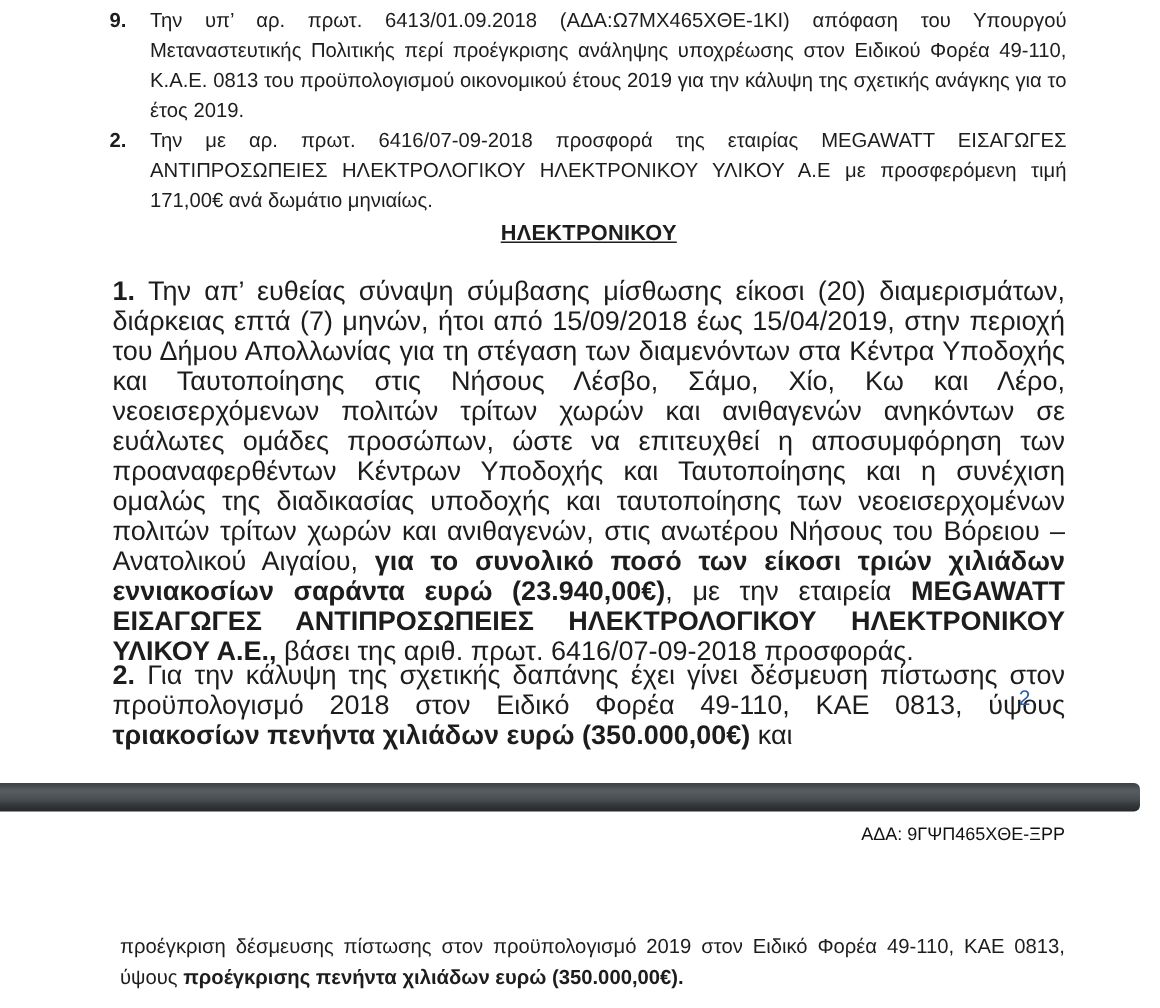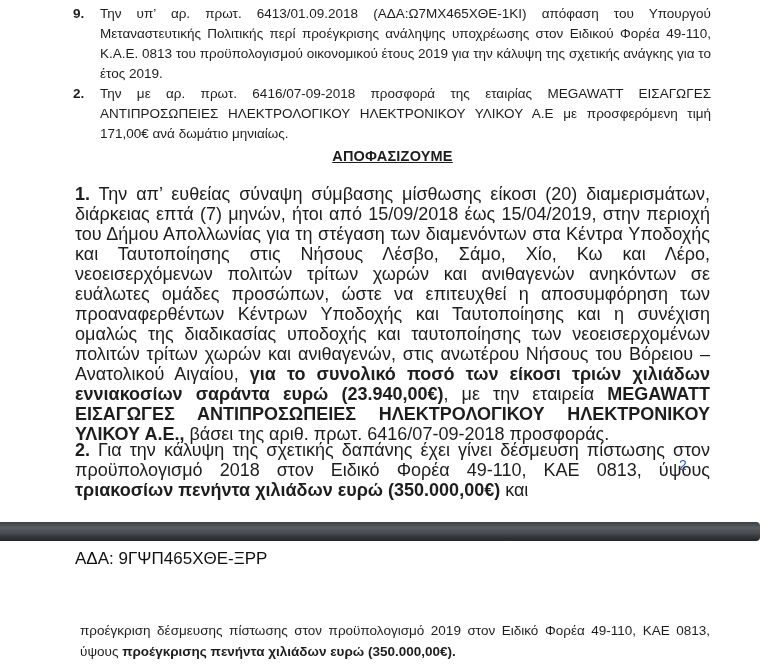--- a/index.html
+++ b/index.html
@@ -66,21 +66,22 @@
     width:760px;
     height:19px;
     background:linear-gradient(180deg,#3a4043 0%,#575d60 28%,#4a5053 55%,#31363a 80%,#24282b 100%);
     border-radius:0 4px 4px 0;
   }
   .ada-line {
     position:absolute;
     top:549px;
     left:75px;
     width:635px;
-    font-size:17px;
+    text-align:right;
+    font-size:12px;
     color:#111111;
   }
   .bottom-para {
     position:absolute;
     top:620px;
     left:80px;
     width:630px;
     text-align:justify;
     font-size:13.5px;
     line-height:21px;
@@ -95,21 +96,21 @@
   <div class="list-item item-9">
     <span class="num">9.</span>
     <span><span>Την υπ’ αρ. πρωτ. 6413/01.09.2018 (ΑΔΑ:Ω7ΜΧ465ΧΘΕ-1ΚΙ) απόφαση του Υπουργού Μεταναστευτικής Πολιτικής περί προέγκρισης ανάληψης υποχρέωσης στον Ειδικού Φορέα 49-110, Κ.Α.Ε. 0813 του προϋπολογισμού οικονομικού έτους 2019 για την κάλυψη της σχετικής ανάγκης για το έτος 2019.</span></span>
   </div>
 
   <div class="list-item item-10">
     <span class="num">2.</span>
     <span><span>Την με αρ. πρωτ. 6416/07-09-2018 προσφορά της εταιρίας MEGAWATT ΕΙΣΑΓΩΓΕΣ ΑΝΤΙΠΡΟΣΩΠΕΙΕΣ ΗΛΕΚΤΡΟΛΟΓΙΚΟΥ ΗΛΕΚΤΡΟΝΙΚΟΥ ΥΛΙΚΟΥ Α.Ε με προσφερόμενη τιμή 171,00€ ανά δωμάτιο μηνιαίως.</span></span>
   </div>
 
-  <div class="decision-heading">ΑΠΟΦΑΣΙΖΟΥΜΕ</div>
+  <div class="decision-heading">ΗΛΕΚΤΡΟΝΙΚΟΥ</div>
 
   <div class="para para-1"><b>1.</b><span> Την απ’ ευθείας σύναψη σύμβασης μίσθωσης είκοσι (20) διαμερισμάτων, διάρκειας επτά (7) μηνών, ήτοι από 15/09/2018 έως 15/04/2019, στην περιοχή του Δήμου Απολλωνίας για τη στέγαση των διαμενόντων στα Κέντρα Υποδοχής και Ταυτοποίησης στις Νήσους Λέσβο, Σάμο, Χίο, Κω και Λέρο, νεοεισερχόμενων πολιτών τρίτων χωρών και ανιθαγενών ανηκόντων σε ευάλωτες ομάδες προσώπων, ώστε να επιτευχθεί η αποσυμφόρηση των προαναφερθέντων Κέντρων Υποδοχής και Ταυτοποίησης και η συνέχιση ομαλώς της διαδικασίας υποδοχής και ταυτοποίησης των νεοεισερχομένων πολιτών τρίτων χωρών και ανιθαγενών, στις ανωτέρου Νήσους του Βόρειου – Ανατολικού Αιγαίου, </span><b>για το συνολικό ποσό των είκοσι τριών χιλιάδων εννιακοσίων σαράντα ευρώ (23.940,00€)</b><span>, με την εταιρεία </span><b>MEGAWATT ΕΙΣΑΓΩΓΕΣ ΑΝΤΙΠΡΟΣΩΠΕΙΕΣ ΗΛΕΚΤΡΟΛΟΓΙΚΟΥ ΗΛΕΚΤΡΟΝΙΚΟΥ ΥΛΙΚΟΥ Α.Ε.,</b><span> βάσει της αριθ. πρωτ. 6416/07-09-2018 προσφοράς.</span></div>
 
   <div class="para para-2"><b>2.</b><span> Για την κάλυψη της σχετικής δαπάνης έχει γίνει δέσμευση πίστωσης στον προϋπολογισμό 2018 στον Ειδικό Φορέα 49-110, ΚΑΕ 0813, ύψους </span><b>τριακοσίων πενήντα χιλιάδων ευρώ (350.000,00€)</b><span> και</span></div>
 
   <div class="page-num">2</div>
 
   <div class="separator-bar"></div>
 
   <div class="ada-line">ΑΔΑ: 9ΓΨΠ465ΧΘΕ-ΞΡΡ</div>

